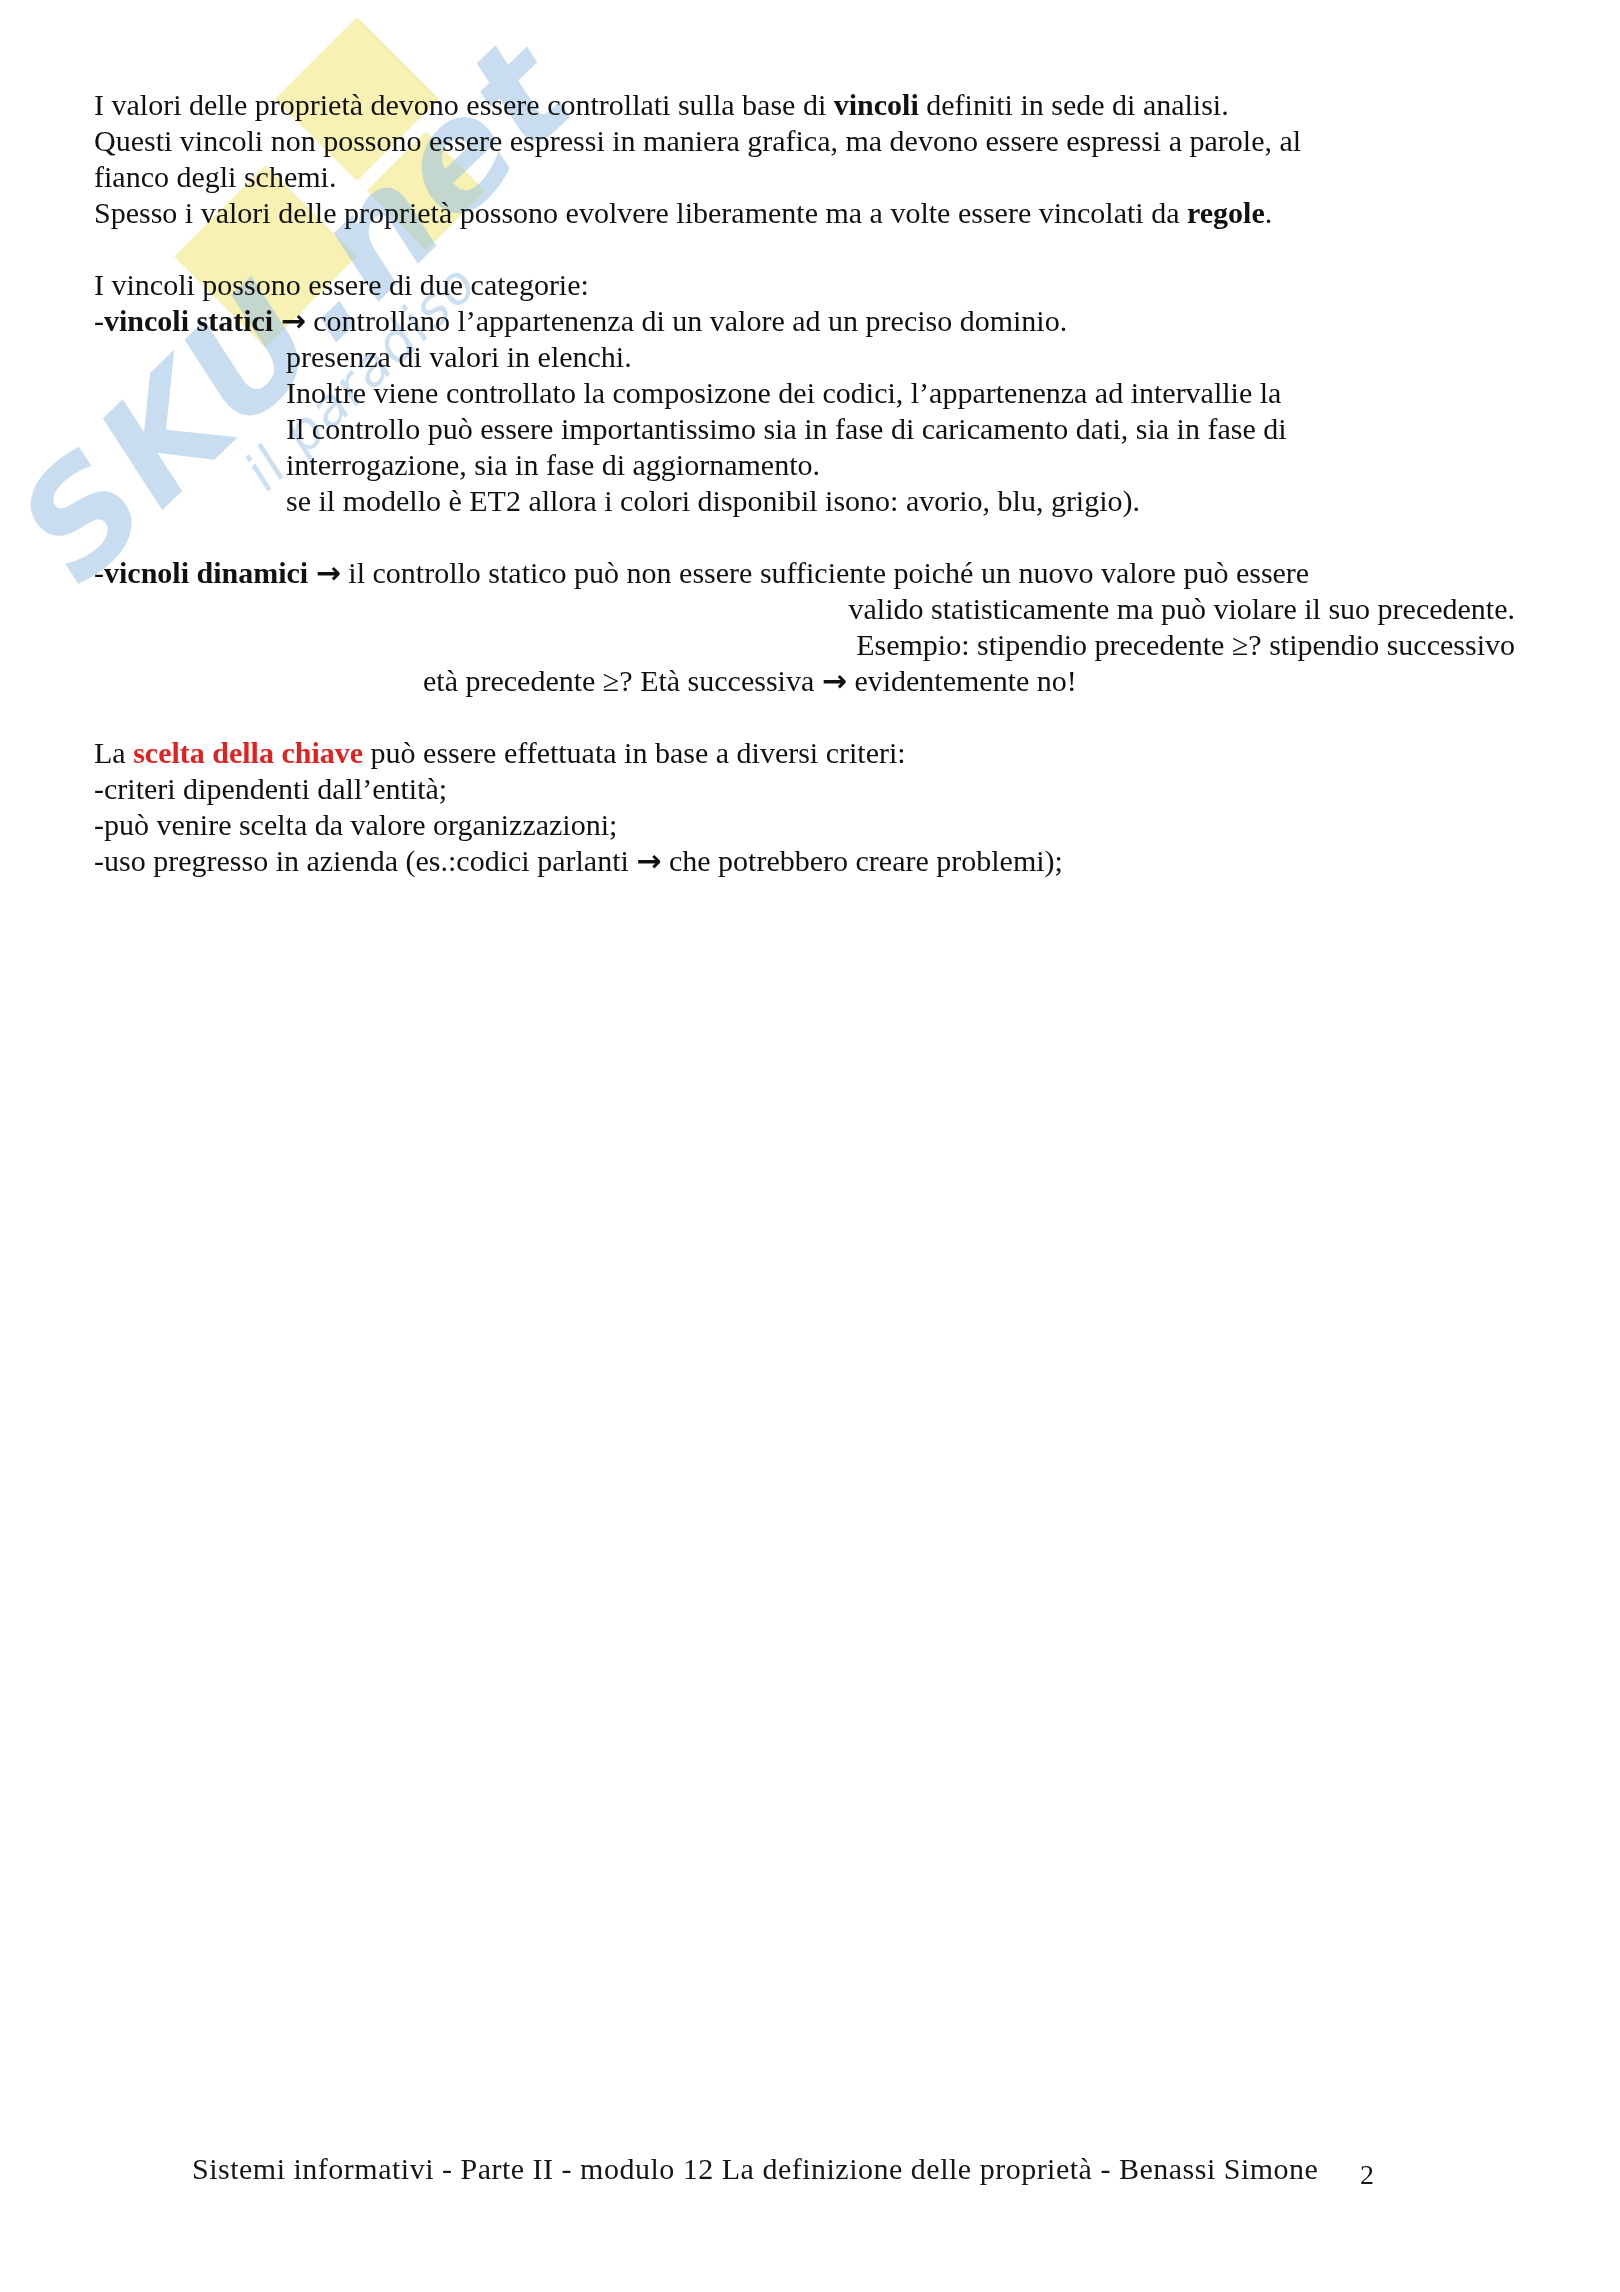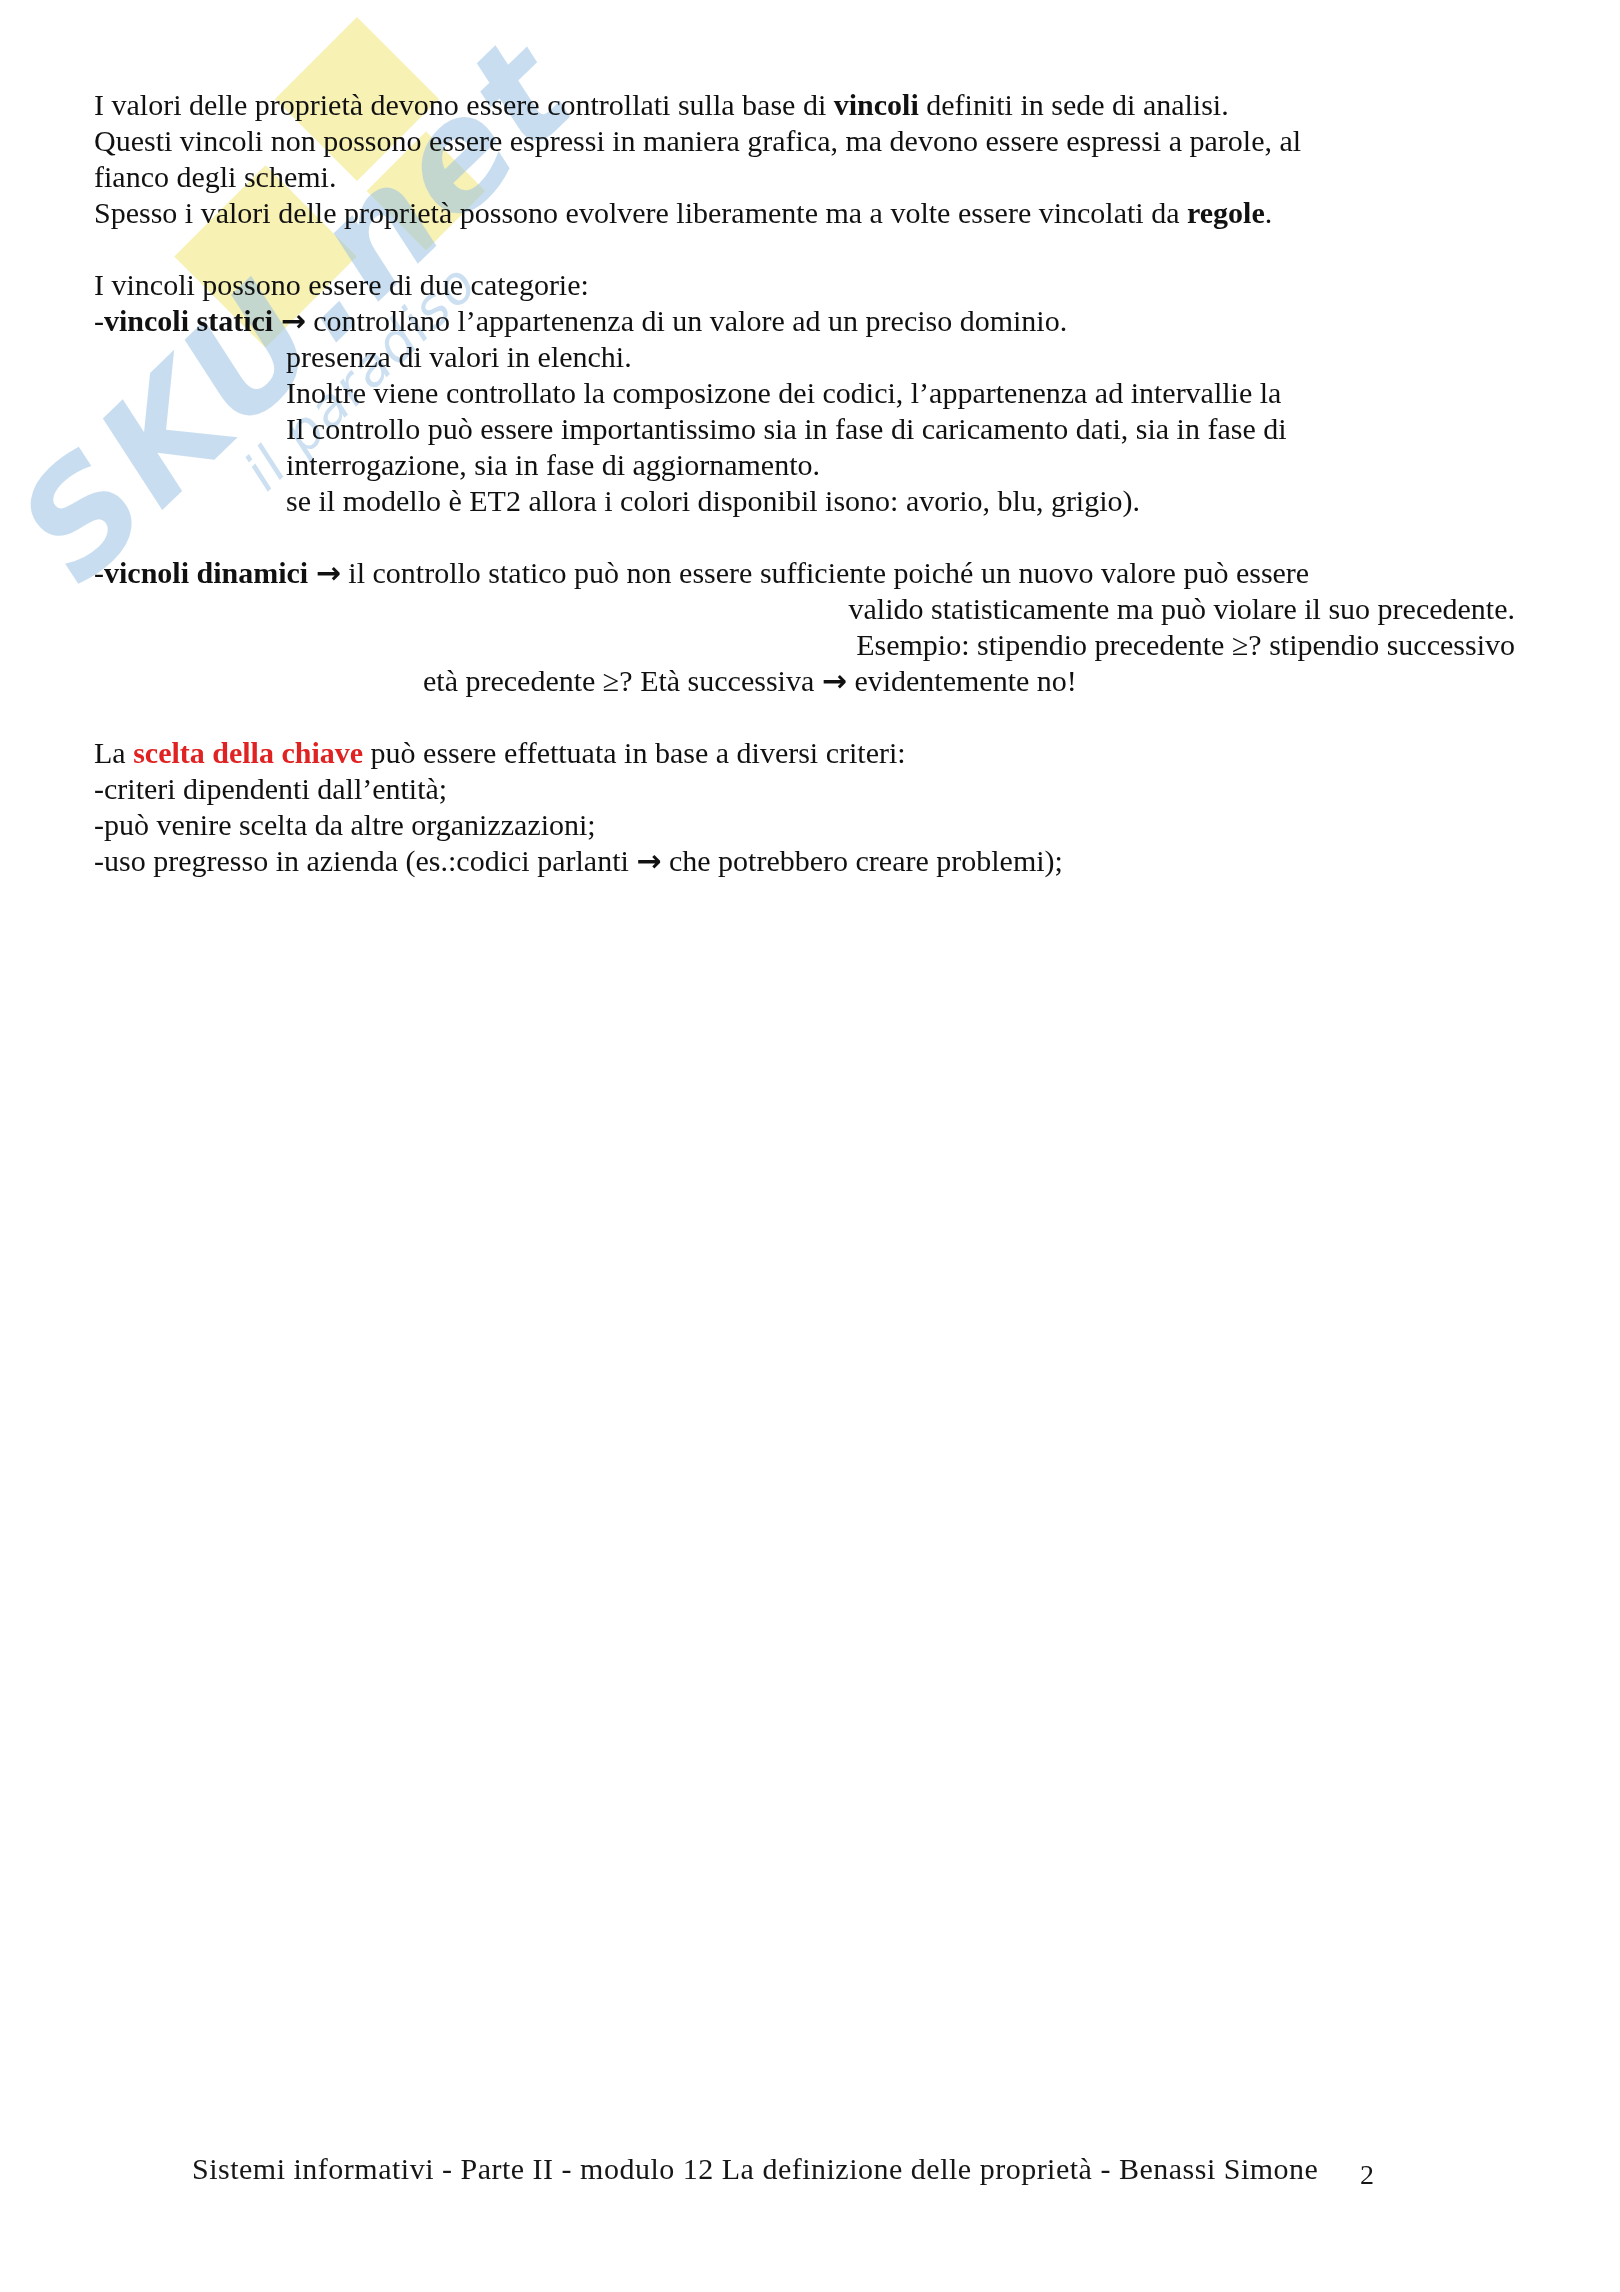--- a/index.html
+++ b/index.html
@@ -97,21 +97,21 @@
       </div>
       <div class="block">
         <div class="line ind-0"><span class="seg">-</span><span class="seg seg-b">vicnoli dinamici</span><span class="seg"> </span><span class="seg seg-a">→</span><span class="seg"> il controllo statico può non essere sufficiente poiché un nuovo valore può essere</span></div>
         <div class="line ind-2"><span class="seg">valido statisticamente ma può violare il suo precedente.</span></div>
         <div class="line ind-2"><span class="seg">Esempio: stipendio precedente ≥? stipendio successivo</span></div>
         <div class="line ind-3"><span class="seg">età precedente ≥? Età successiva </span><span class="seg seg-a">→</span><span class="seg"> evidentemente no!</span></div>
       </div>
       <div class="block">
         <div class="line ind-0"><span class="seg">La </span><span class="seg seg-r">scelta della chiave</span><span class="seg"> può essere effettuata in base a diversi criteri:</span></div>
         <div class="line ind-0"><span class="seg">-criteri dipendenti dall’entità;</span></div>
-        <div class="line ind-0"><span class="seg">-può venire scelta da altre organizzazioni;</span></div>
+        <div class="line ind-0"><span class="seg">-può venire scelta da valore organizzazioni;</span></div>
         <div class="line ind-0"><span class="seg">-uso pregresso in azienda (es.:codici parlanti </span><span class="seg seg-a">→</span><span class="seg"> che potrebbero creare problemi);</span></div>
       </div>
     </div>
 
   <div class="footer">
     <span>Sistemi informativi - Parte II - modulo 12 La definizione delle proprietà - Benassi Simone</span>
   </div>
 
   <div class="page-number">2</div>
 

